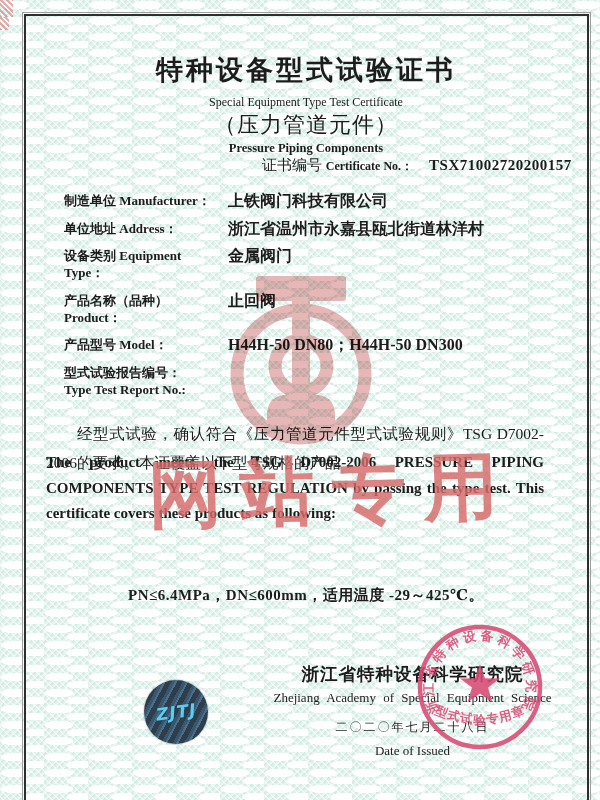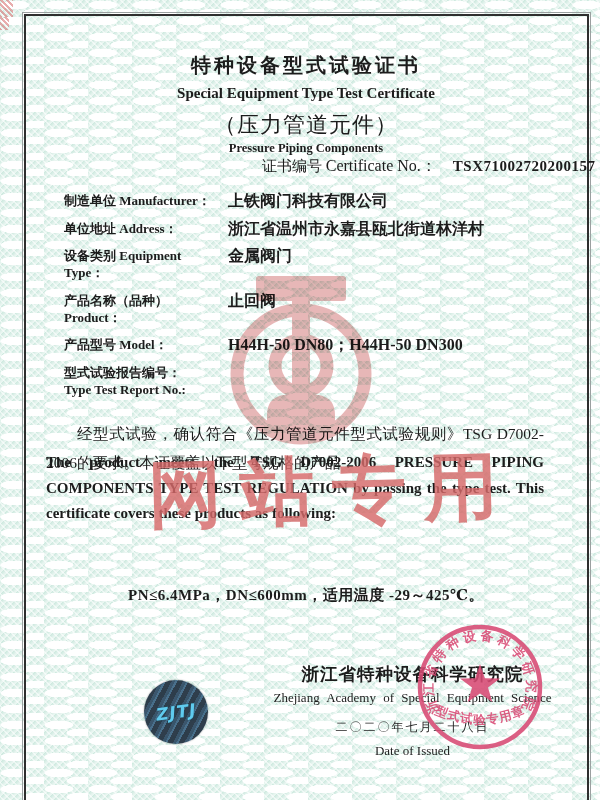--- a/index.html
+++ b/index.html
@@ -15,27 +15,27 @@
       repeating-linear-gradient(-45deg,rgba(255,255,255,.55) 0 1.5px,rgba(255,255,255,0) 5px 5px);
     background-size:44px 16px,44px 16px,7px 7px,7px 7px;}
 
   .frame{position:absolute;left:24px;top:14px;right:11px;bottom:-6px;
          border:2px solid #2e2e2e;outline:1px solid #9aa0a0;outline-offset:1px;
          z-index:1;pointer-events:none;}
 
   .abs{position:absolute;z-index:2;}
   .ctr{left:24px;right:12px;text-align:center;}
 
-  .title-cn{top:52px;font-size:20px;font-weight:bold;letter-spacing:3px;}
-  .title-en{top:85px;font-size:15px;font-weight:bold;}
+  .title-cn{top:52px;font-size:27px;font-weight:bold;letter-spacing:3px;}
+  .title-en{top:95px;font-size:12px;font-weight:normal;}
   .sub-cn{top:110px;font-size:22px;letter-spacing:1px;}
   .sub-en{top:141px;font-size:12.5px;font-weight:bold;}
 
   .certno{top:156px;left:262px;font-size:15px;white-space:nowrap;}
-  .certno .en{font-size:16px;font-weight:normal;}
+  .certno .en{font-size:12px;font-weight:bold;}
   .certno .num{font-size:15px;font-weight:bold;letter-spacing:.5px;margin-left:16px;}
 
   .fields{left:44px;top:192px;width:510px;}
   .frow{display:flex;margin-bottom:10.5px;align-items:flex-start;}
   .flabel{width:160px;flex:0 0 160px;font-size:13px;font-weight:600;line-height:17px;padding-left:20px;}
   .fvalue{font-size:16px;font-weight:600;padding-left:4px;line-height:17px;}
   .frow.tall .fvalue{padding-top:9px;}
 
   .body-cn{left:46px;top:392px;width:498px;font-size:15.5px;line-height:29px;
            text-indent:2em;text-align:justify;margin-top:27px;}

